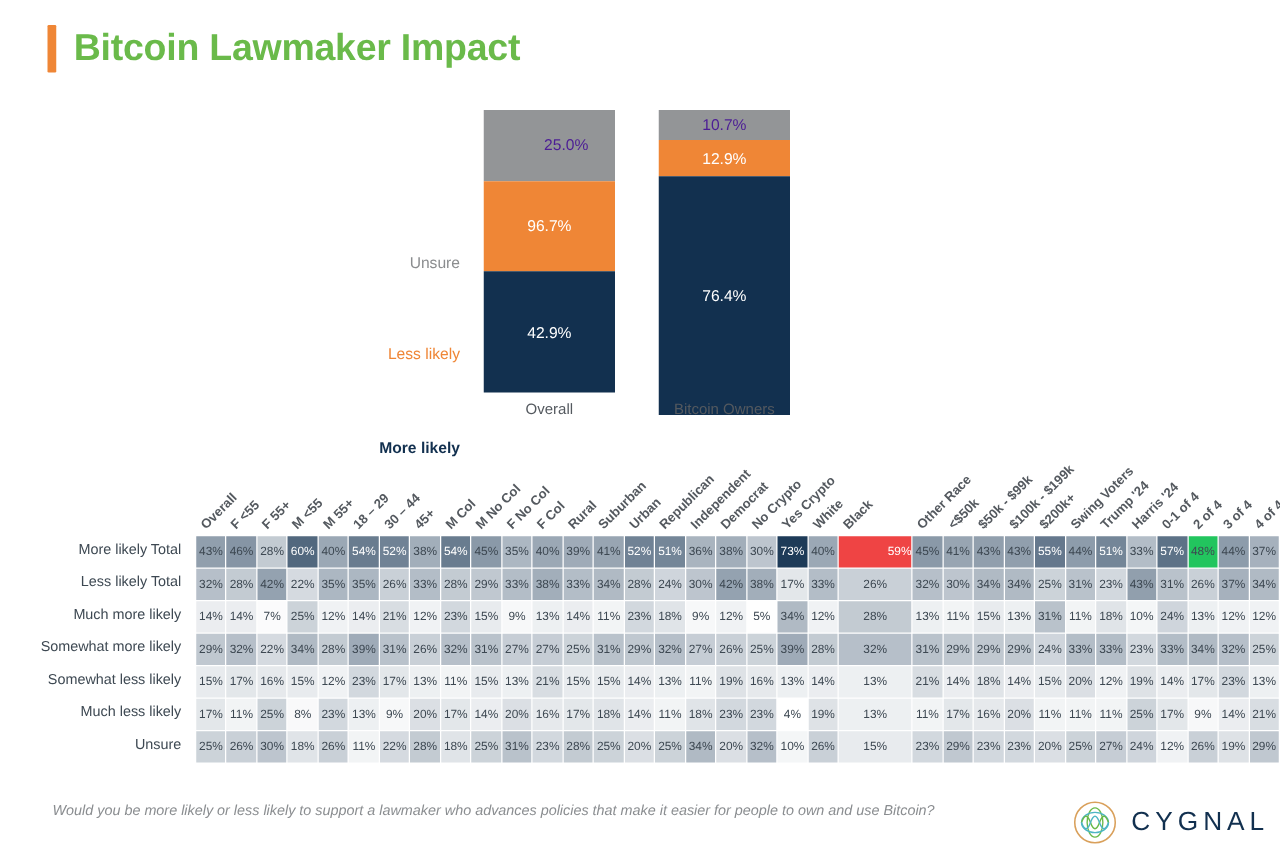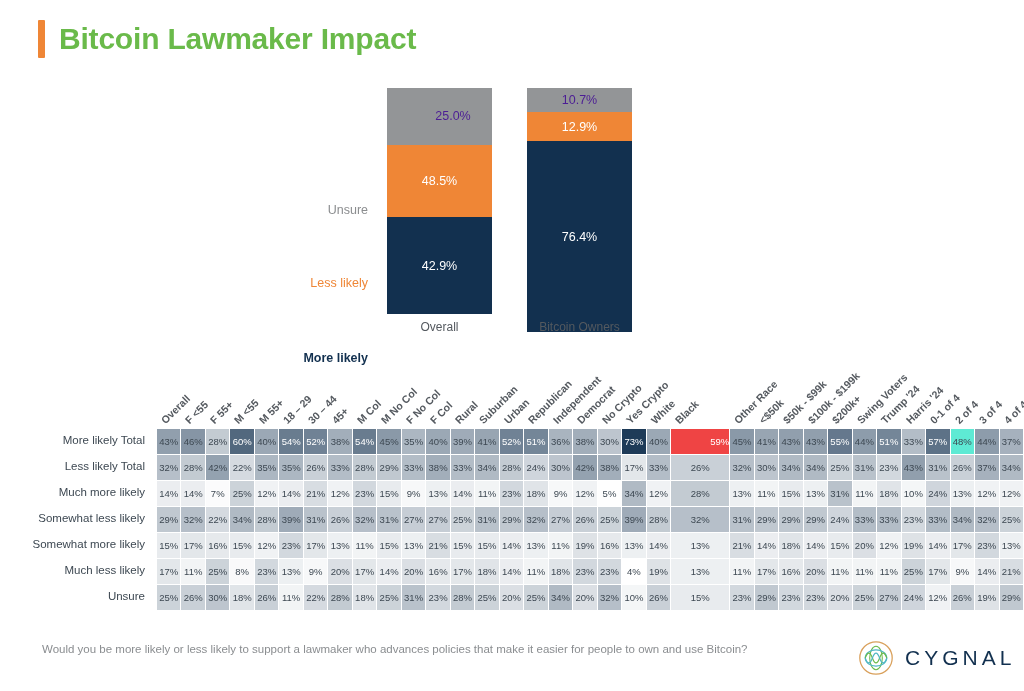--- a/index.html
+++ b/index.html
@@ -72,21 +72,21 @@
   td.cell.dark { color:#ffffff; }
   .rowlabels { position:absolute; left:0; top:0; width:152px; }
   .rowlabel {
     height:26px; line-height:26px; text-align:right;
     padding-right:7px; font-size:11.5px; color:#3d4852; white-space:nowrap;
   }
 
   
   #footnote {
     position:absolute; left:42px; top:641px; width:790px;
-    font-size:11.5px; color:#8a8d90; line-height:1.45;
+    font-size:11.5px; font-style:italic; color:#8a8d90; line-height:1.45;
   }
   #logo { position:absolute; left:858px; top:640px; display:flex; align-items:center; gap:11px; }
   #logo-mark { width:36px; height:36px; }
   #logo-text { font-size:21px; letter-spacing:4px; color:#12304f; font-weight:500; }
 </style>
 </head>
 <body>
 
 <div id="title-bar">
   <div id="title-accent"></div>
@@ -99,21 +99,21 @@
     <div class="cat-label" id="lab-less">Less likely</div>
     <div class="cat-label" id="lab-more">More likely</div>
   </div>
 
   <div class="bar-group g0">
     <div class="bar-col">
       <div class="seg unsure" id="s0u" style="height: 56.5px; padding-left: 27px;">
         <span>25.0%</span>
       </div>
       <div class="seg less" id="s0l" style="height: 72.546px;">
-        <span>48.5%</span>
+        <span>96.7%</span>
       </div>
       <div class="seg more" id="s0m" style="height: 96.954px;">
         <span>42.9%</span>
       </div>
     </div>
     <div class="bar-cat">Overall</div>
   </div>
 
   <div class="bar-group g1">
     <div class="bar-col">
@@ -129,22 +129,22 @@
     </div>
     <div class="bar-cat">Bitcoin Owners</div>
   </div>
 </div>
 
 <div id="heatmap">
   <div class="rowlabels" id="hm-rowlabels" style="top: 59px;">
       <div class="rowlabel">More likely Total</div>
       <div class="rowlabel">Less likely Total</div>
       <div class="rowlabel">Much more likely</div>
+      <div class="rowlabel">Somewhat more likely</div>
       <div class="rowlabel">Somewhat less likely</div>
-      <div class="rowlabel">Somewhat more likely</div>
       <div class="rowlabel">Much less likely</div>
       <div class="rowlabel">Unsure</div>
     </div>
   <div id="hm-wrap">
     <table class="hm">
       <thead>
           <tr id="hm-head">
             <th class="hcol">
               <div class="hcol-inner">Overall</div>
             </th>
@@ -275,21 +275,21 @@
             <td class="cell dark" style="background: #ef4444; padding-left: 39px;">59%</td>
             <td class="cell" style="background: rgb(138, 153, 168);">45%</td>
             <td class="cell" style="background: rgb(152, 165, 178);">41%</td>
             <td class="cell" style="background: rgb(145, 159, 173);">43%</td>
             <td class="cell" style="background: rgb(145, 159, 173);">43%</td>
             <td class="cell dark" style="background: rgb(101, 120, 141);">55%</td>
             <td class="cell" style="background: rgb(141, 156, 171);">44%</td>
             <td class="cell dark" style="background: rgb(116, 134, 152);">51%</td>
             <td class="cell" style="background: rgb(179, 189, 199);">33%</td>
             <td class="cell dark" style="background: rgb(93, 114, 135);">57%</td>
-            <td class="cell" style="background: #5eead4;">48%</td>
+            <td class="cell" style="background: #22c55e;">48%</td>
             <td class="cell" style="background: rgb(141, 156, 171);">44%</td>
             <td class="cell" style="background: rgb(166, 177, 189);">37%</td>
           </tr>
           <tr>
             <td class="cell" style="background: rgb(182, 191, 201);">32%</td>
             <td class="cell" style="background: rgb(195, 203, 210);">28%</td>
             <td class="cell" style="background: rgb(148, 162, 176);">42%</td>
             <td class="cell" style="background: rgb(213, 218, 224);">22%</td>
             <td class="cell" style="background: rgb(172, 183, 194);">35%</td>
             <td class="cell" style="background: rgb(172, 183, 194);">35%</td>

